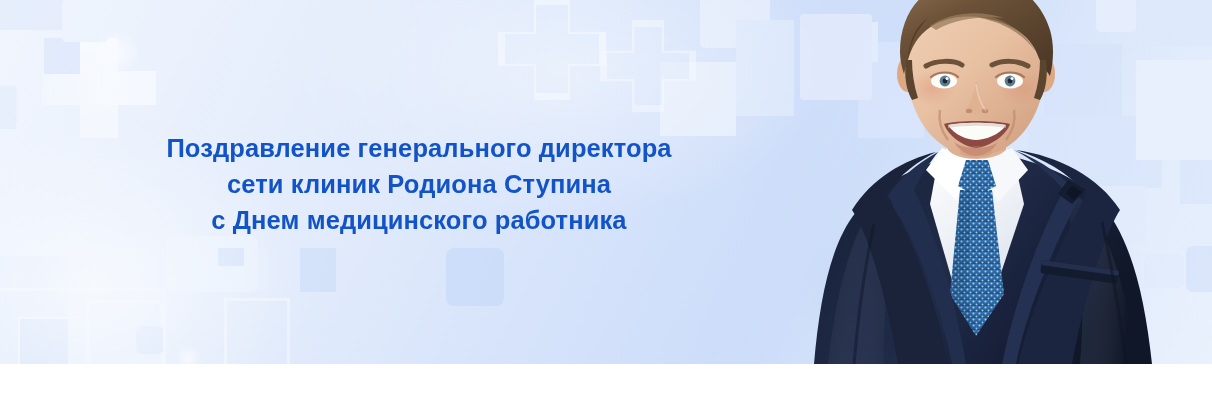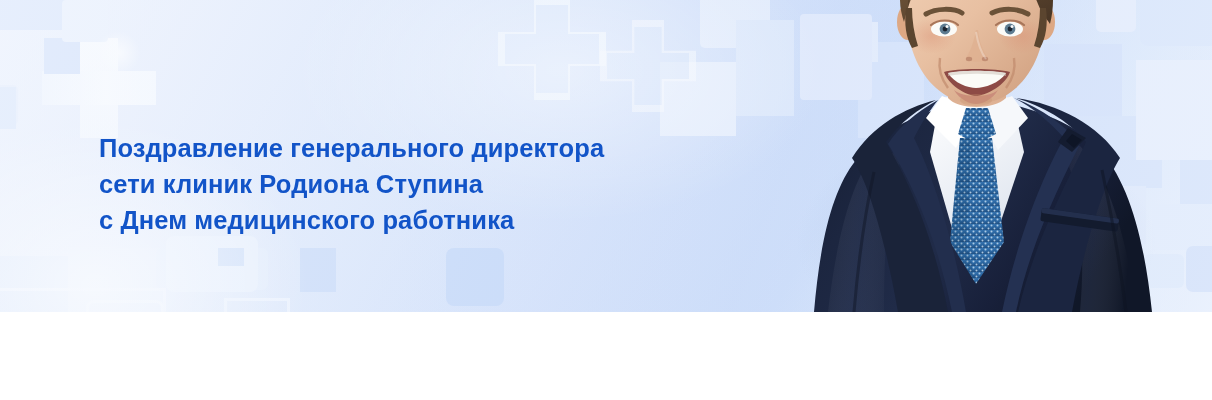--- a/index.html
+++ b/index.html
@@ -7,30 +7,31 @@
     padding: 0;
     background: #ffffff;
   }
   body {
     font-family: "Liberation Sans", sans-serif;
   }
 
   #banner {
     position: relative;
     width: 1212px;
-    height: 312px;
+    height: 364px;
     overflow: hidden;
     background: linear-gradient(118deg,
         #eef3fd 0%,
         #e7eefc 14%,
         #dde8fb 32%,
         #d2e0fa 52%,
         #cbdcf9 68%,
         #dbe8fb 84%,
         #eaf1fd 100%);
+    text-align: center;
   }
 
   
   .deco {
     position: absolute;
     top: 0; left: 0;
     width: 1212px;
     height: 400px;
     pointer-events: none;
   }

